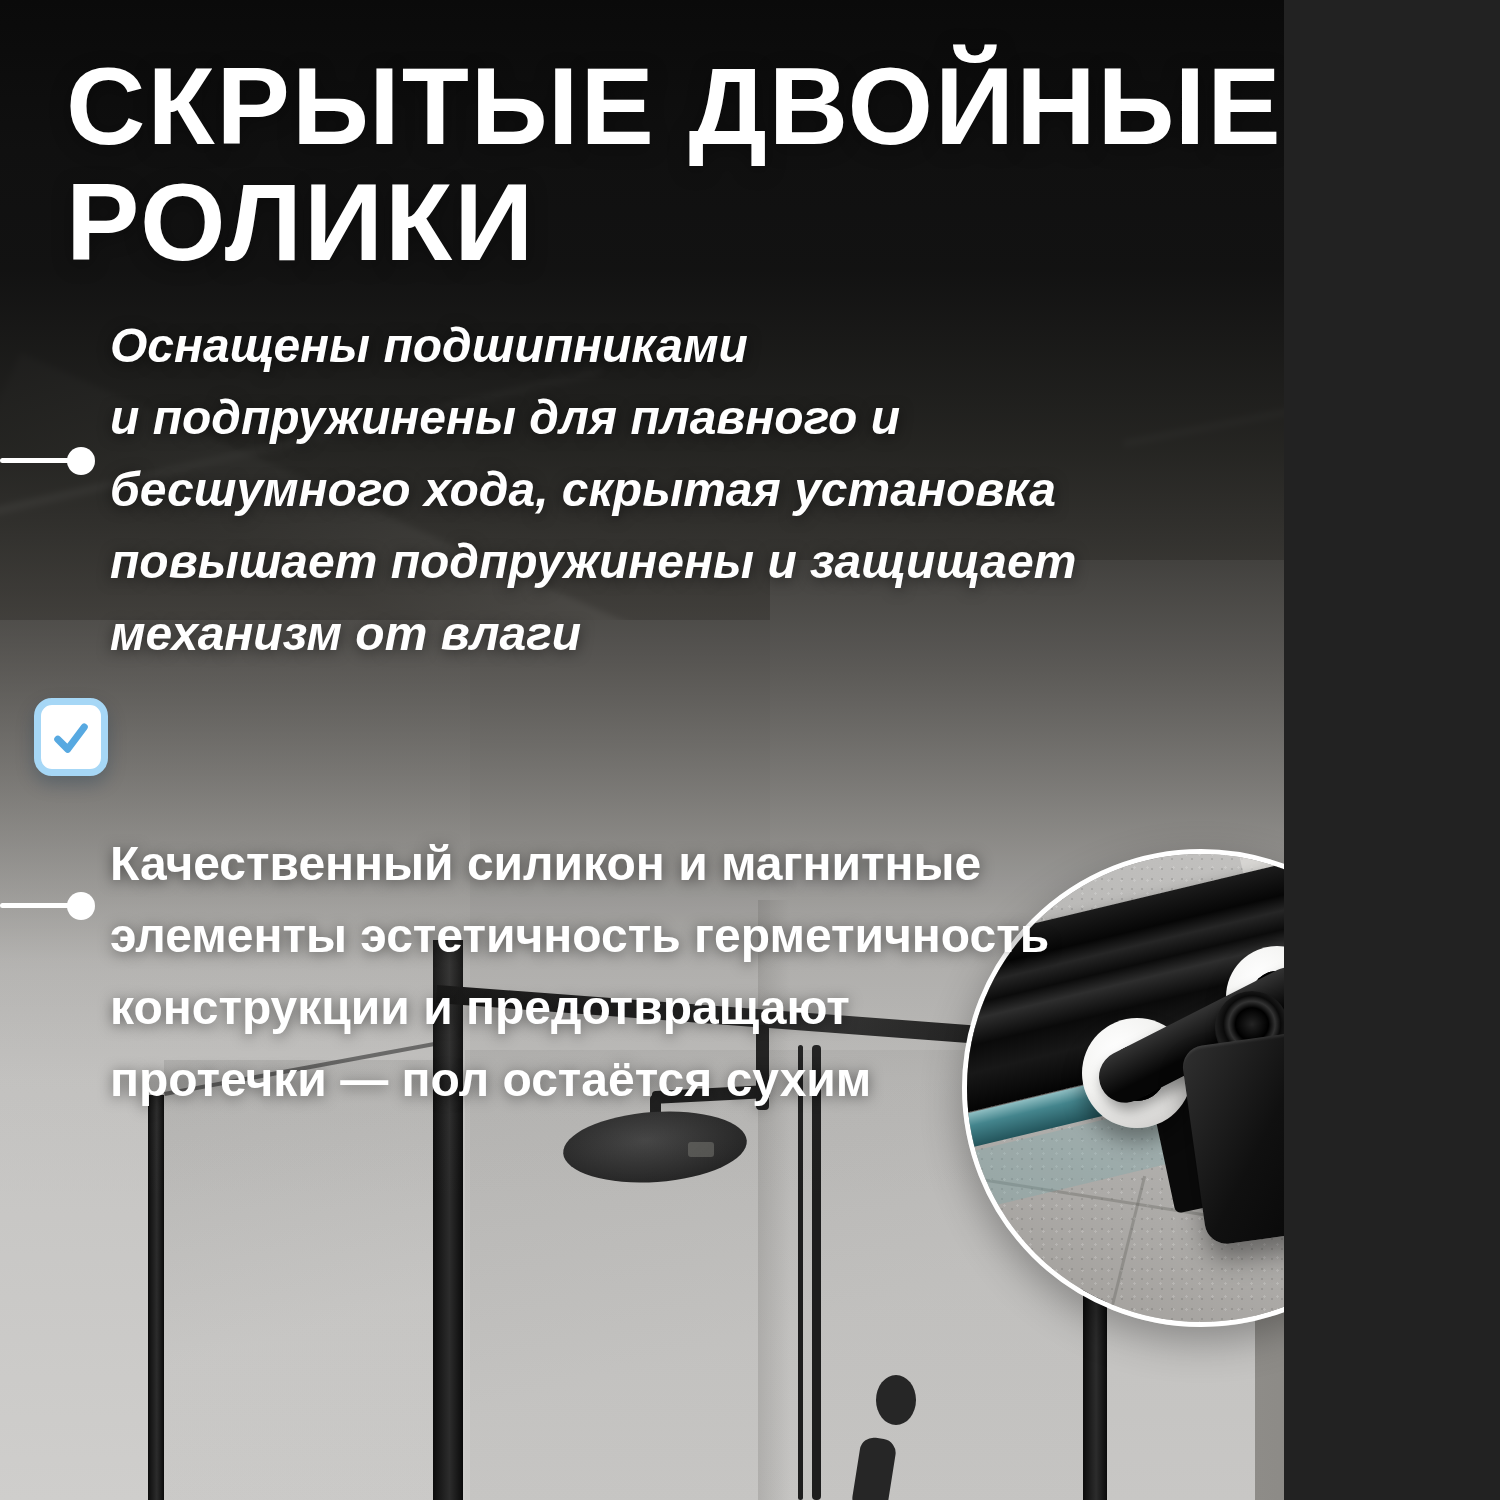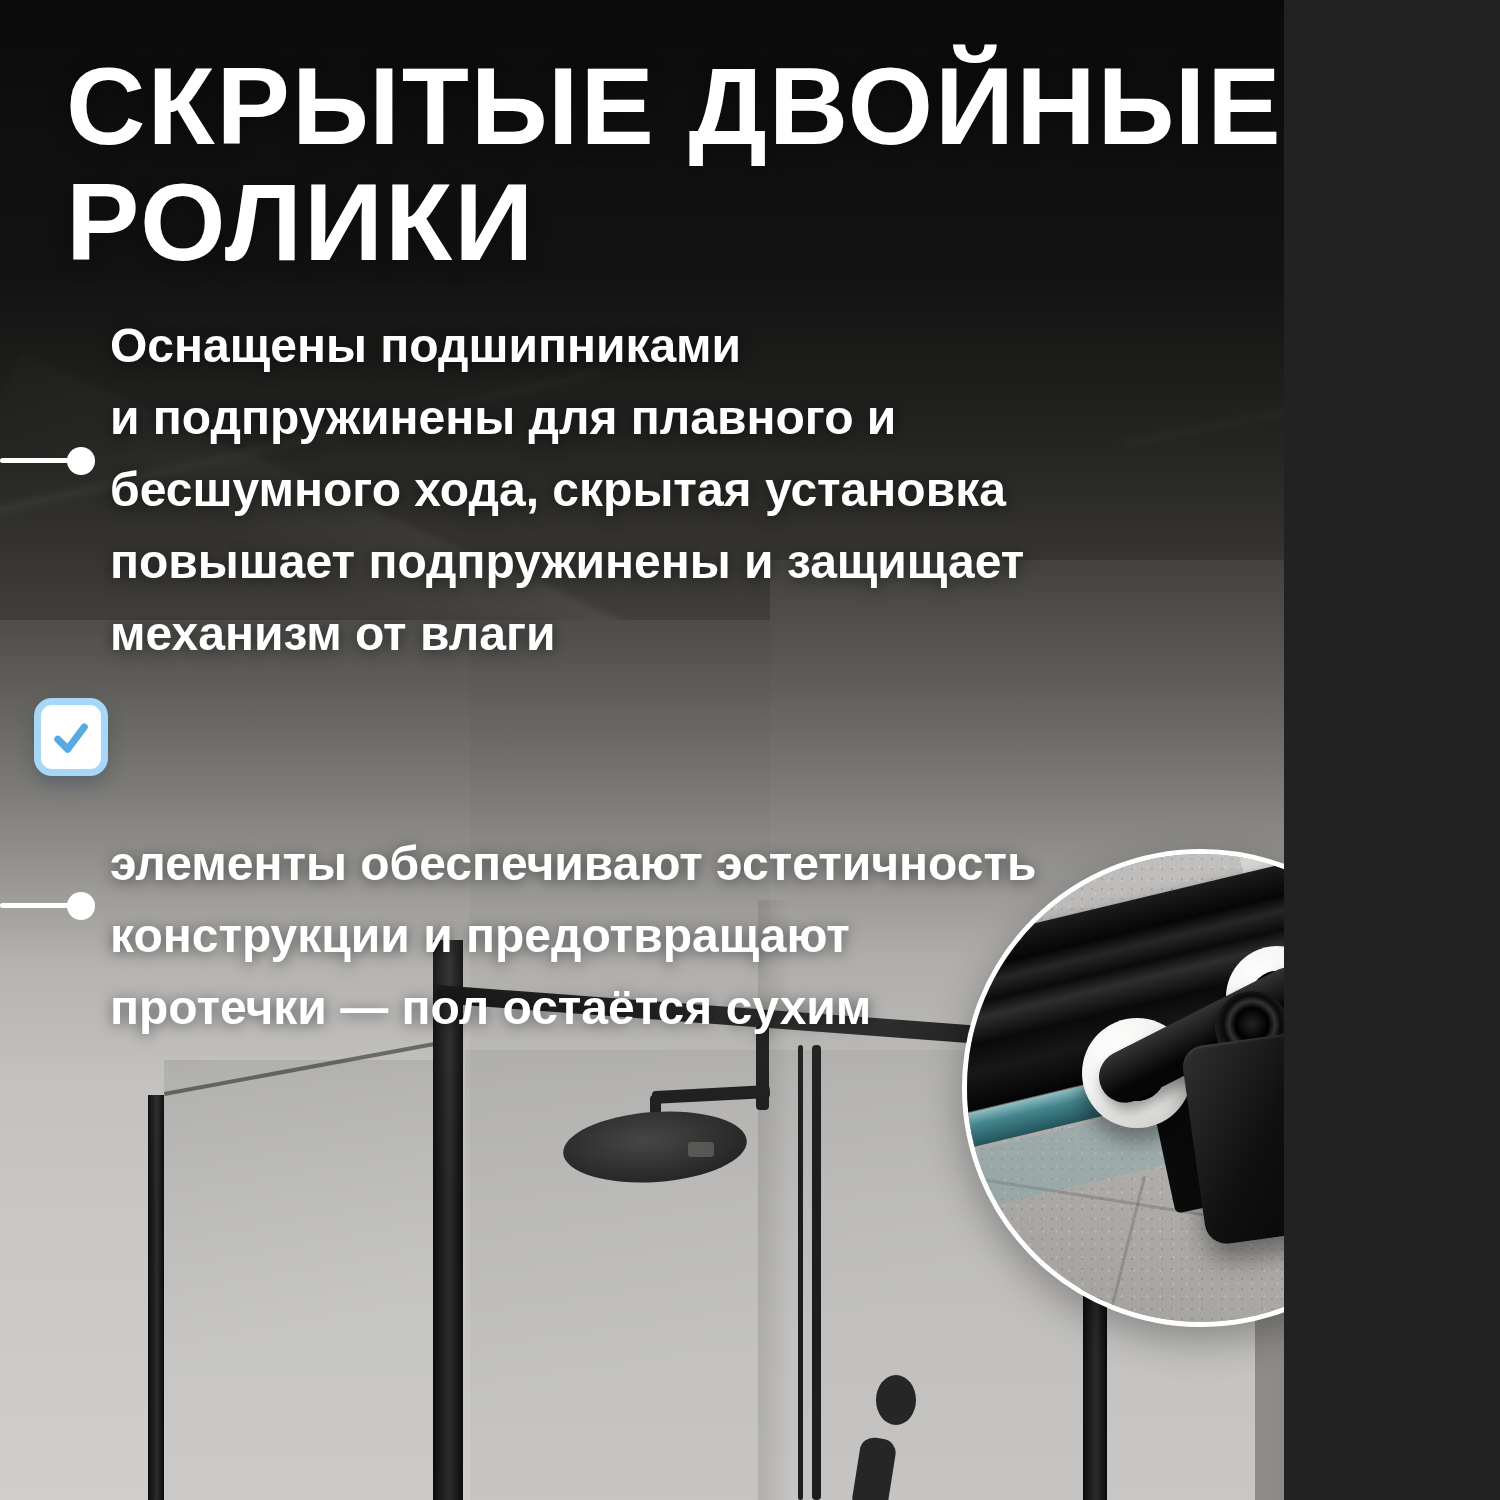--- a/index.html
+++ b/index.html
@@ -160,39 +160,40 @@
       <div class="abs boss" style="left:248px;top:137px;width:74px;height:74px;"></div>
       <div class="abs clamp" style="left:226px;top:179px;width:210px;height:200px;transform:rotate(-8deg);"></div>
     </div>
   </div>
 
   <div class="abs title" style="z-index:30;">
     <div>СКРЫТЫЕ ДВОЙНЫЕ</div>
     <div>РОЛИКИ</div>
   </div>
 
-  <div class="abs para p1" style="z-index:30;">
+  <div class="abs para p1" style="z-index:30;font-style:italic;">
     <div>Оснащены подшипниками</div>
     <div>и подпружинены для плавного и</div>
     <div>бесшумного хода, скрытая установка</div>
     <div>повышает подпружинены и защищает</div>
     <div>механизм от влаги</div>
   </div>
 
   <div class="abs mline" style="left:0;top:458px;width:70px;z-index:30;"></div>
   <div class="abs mdot" style="left:67px;top:447px;z-index:30;"></div>
 
   <div class="abs checkbox" style="z-index:31;">
     <svg width="44" height="44" viewBox="0 0 40 40">
       <polyline points="8,22 17,31 32,11" fill="none" stroke="#57a9e1" stroke-width="6.5" stroke-linecap="round" stroke-linejoin="round"></polyline>
     </svg>
   </div>
 
   <div class="abs para p2" style="z-index:30;">
-    <div>элементы обеспечивают эстетичность</div>
+    <div>Качественный силикон и магнитные</div>
+    <div>элементы эстетичность герметичность</div>
     <div>конструкции и предотвращают</div>
     <div>протечки — пол остаётся сухим</div>
   </div>
 
   <div class="abs mline" style="left:0;top:903px;width:70px;z-index:30;"></div>
   <div class="abs mdot" style="left:67px;top:892px;z-index:30;"></div>
 
 </div>
 
 </body></html>

